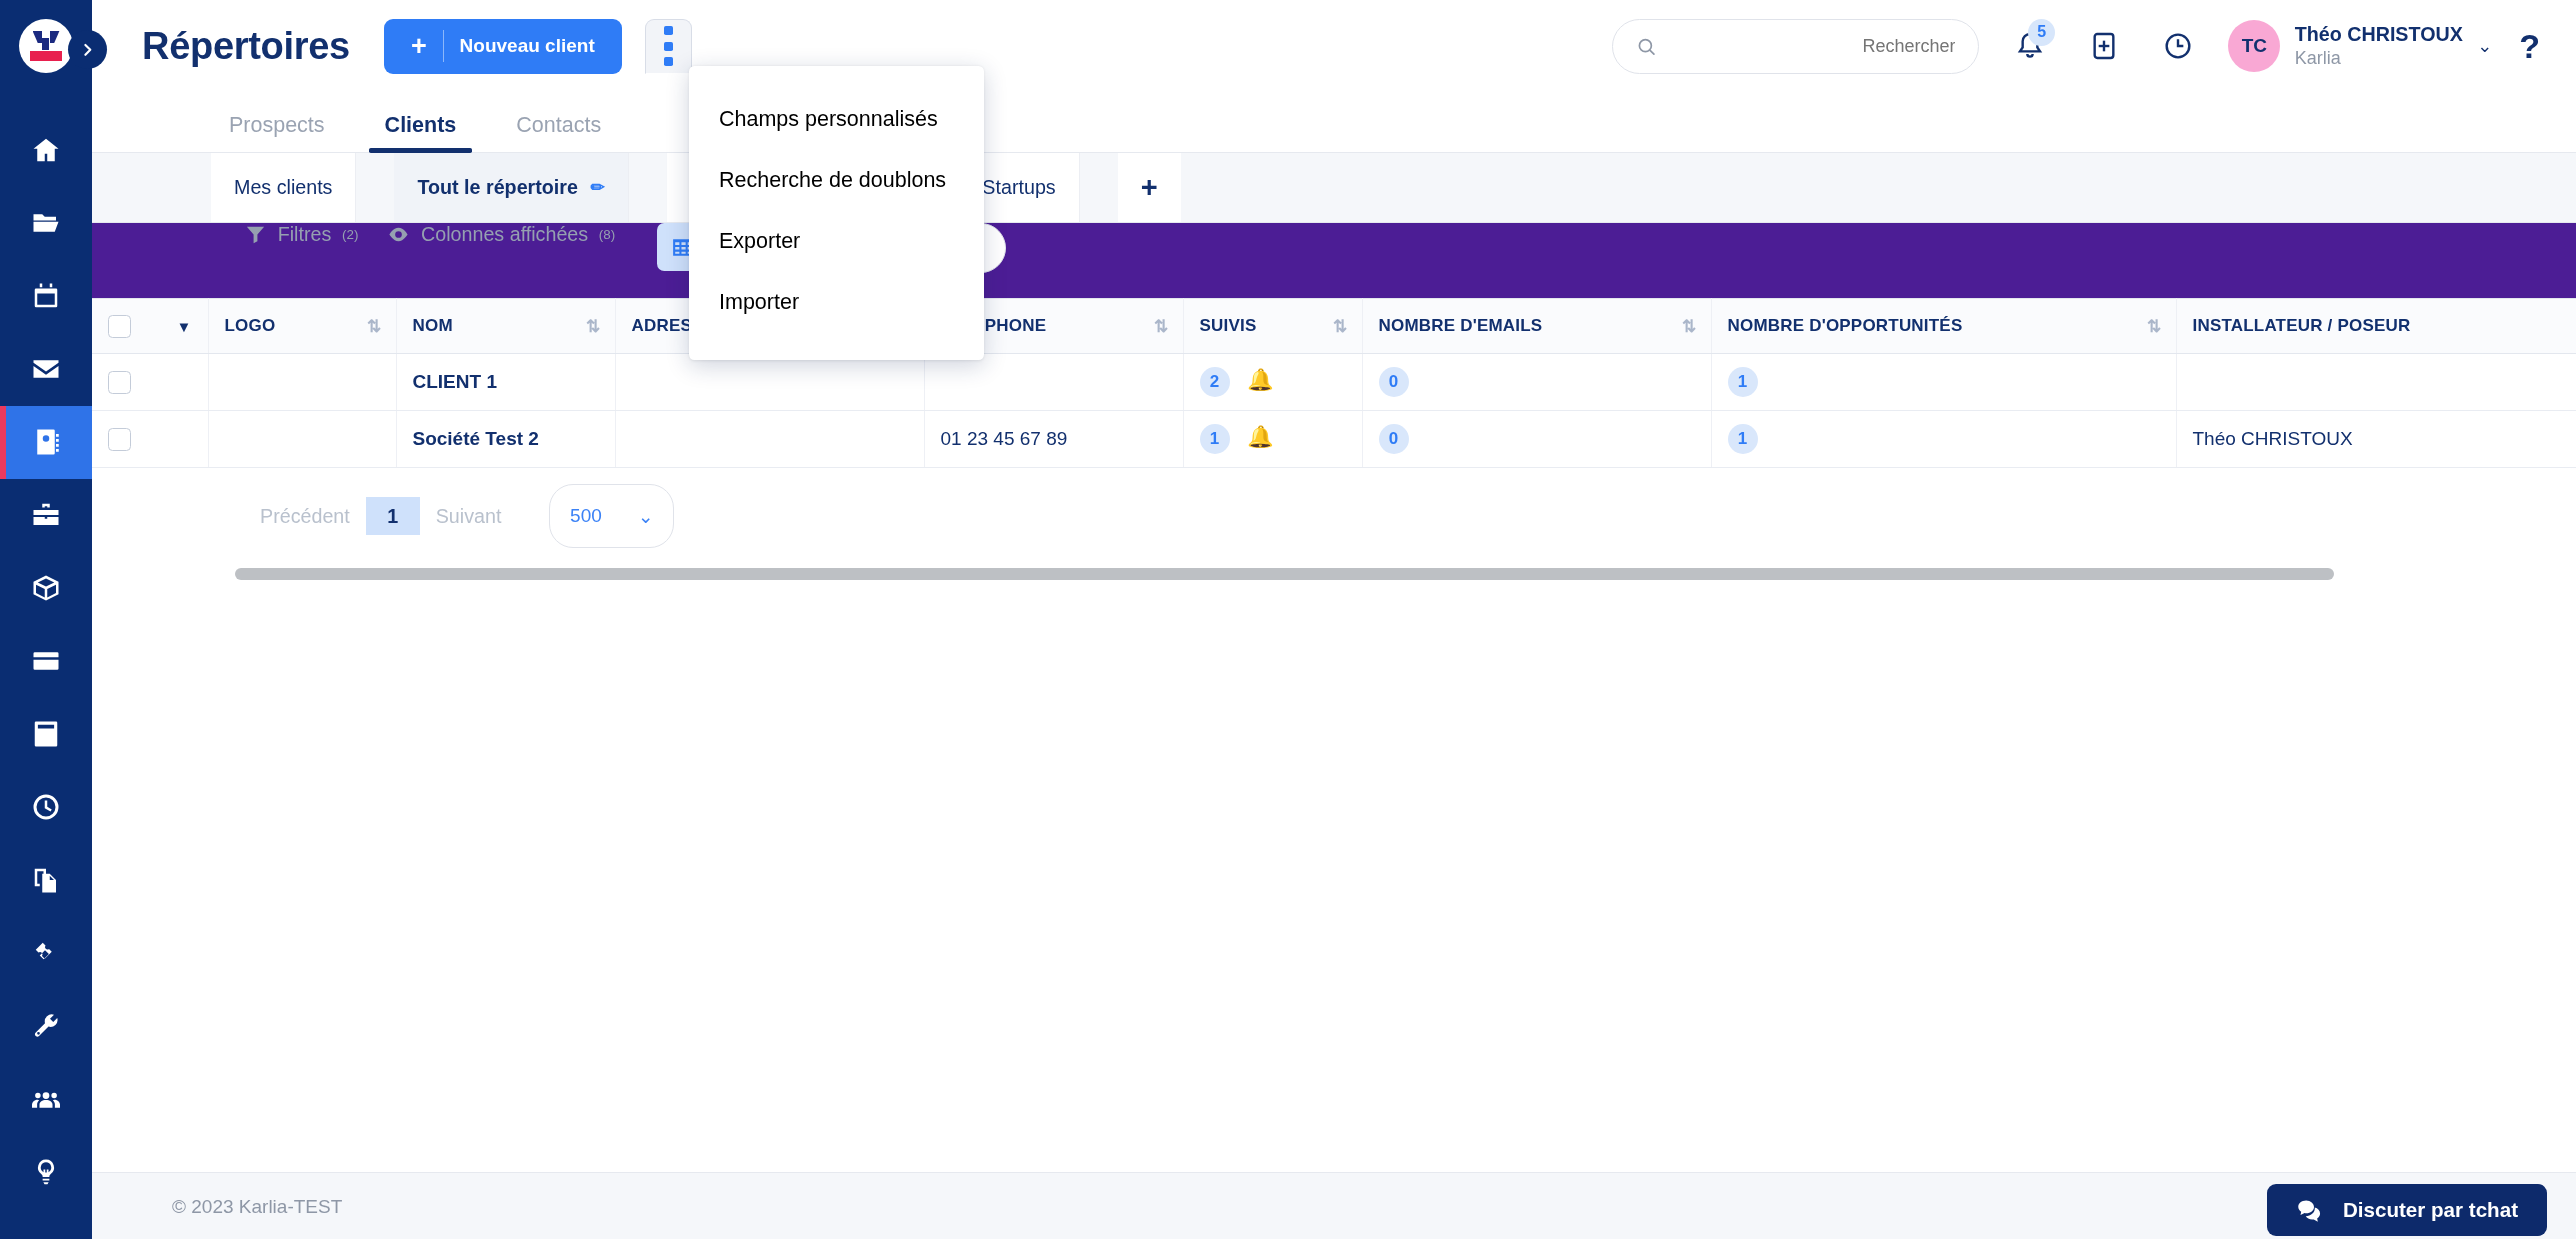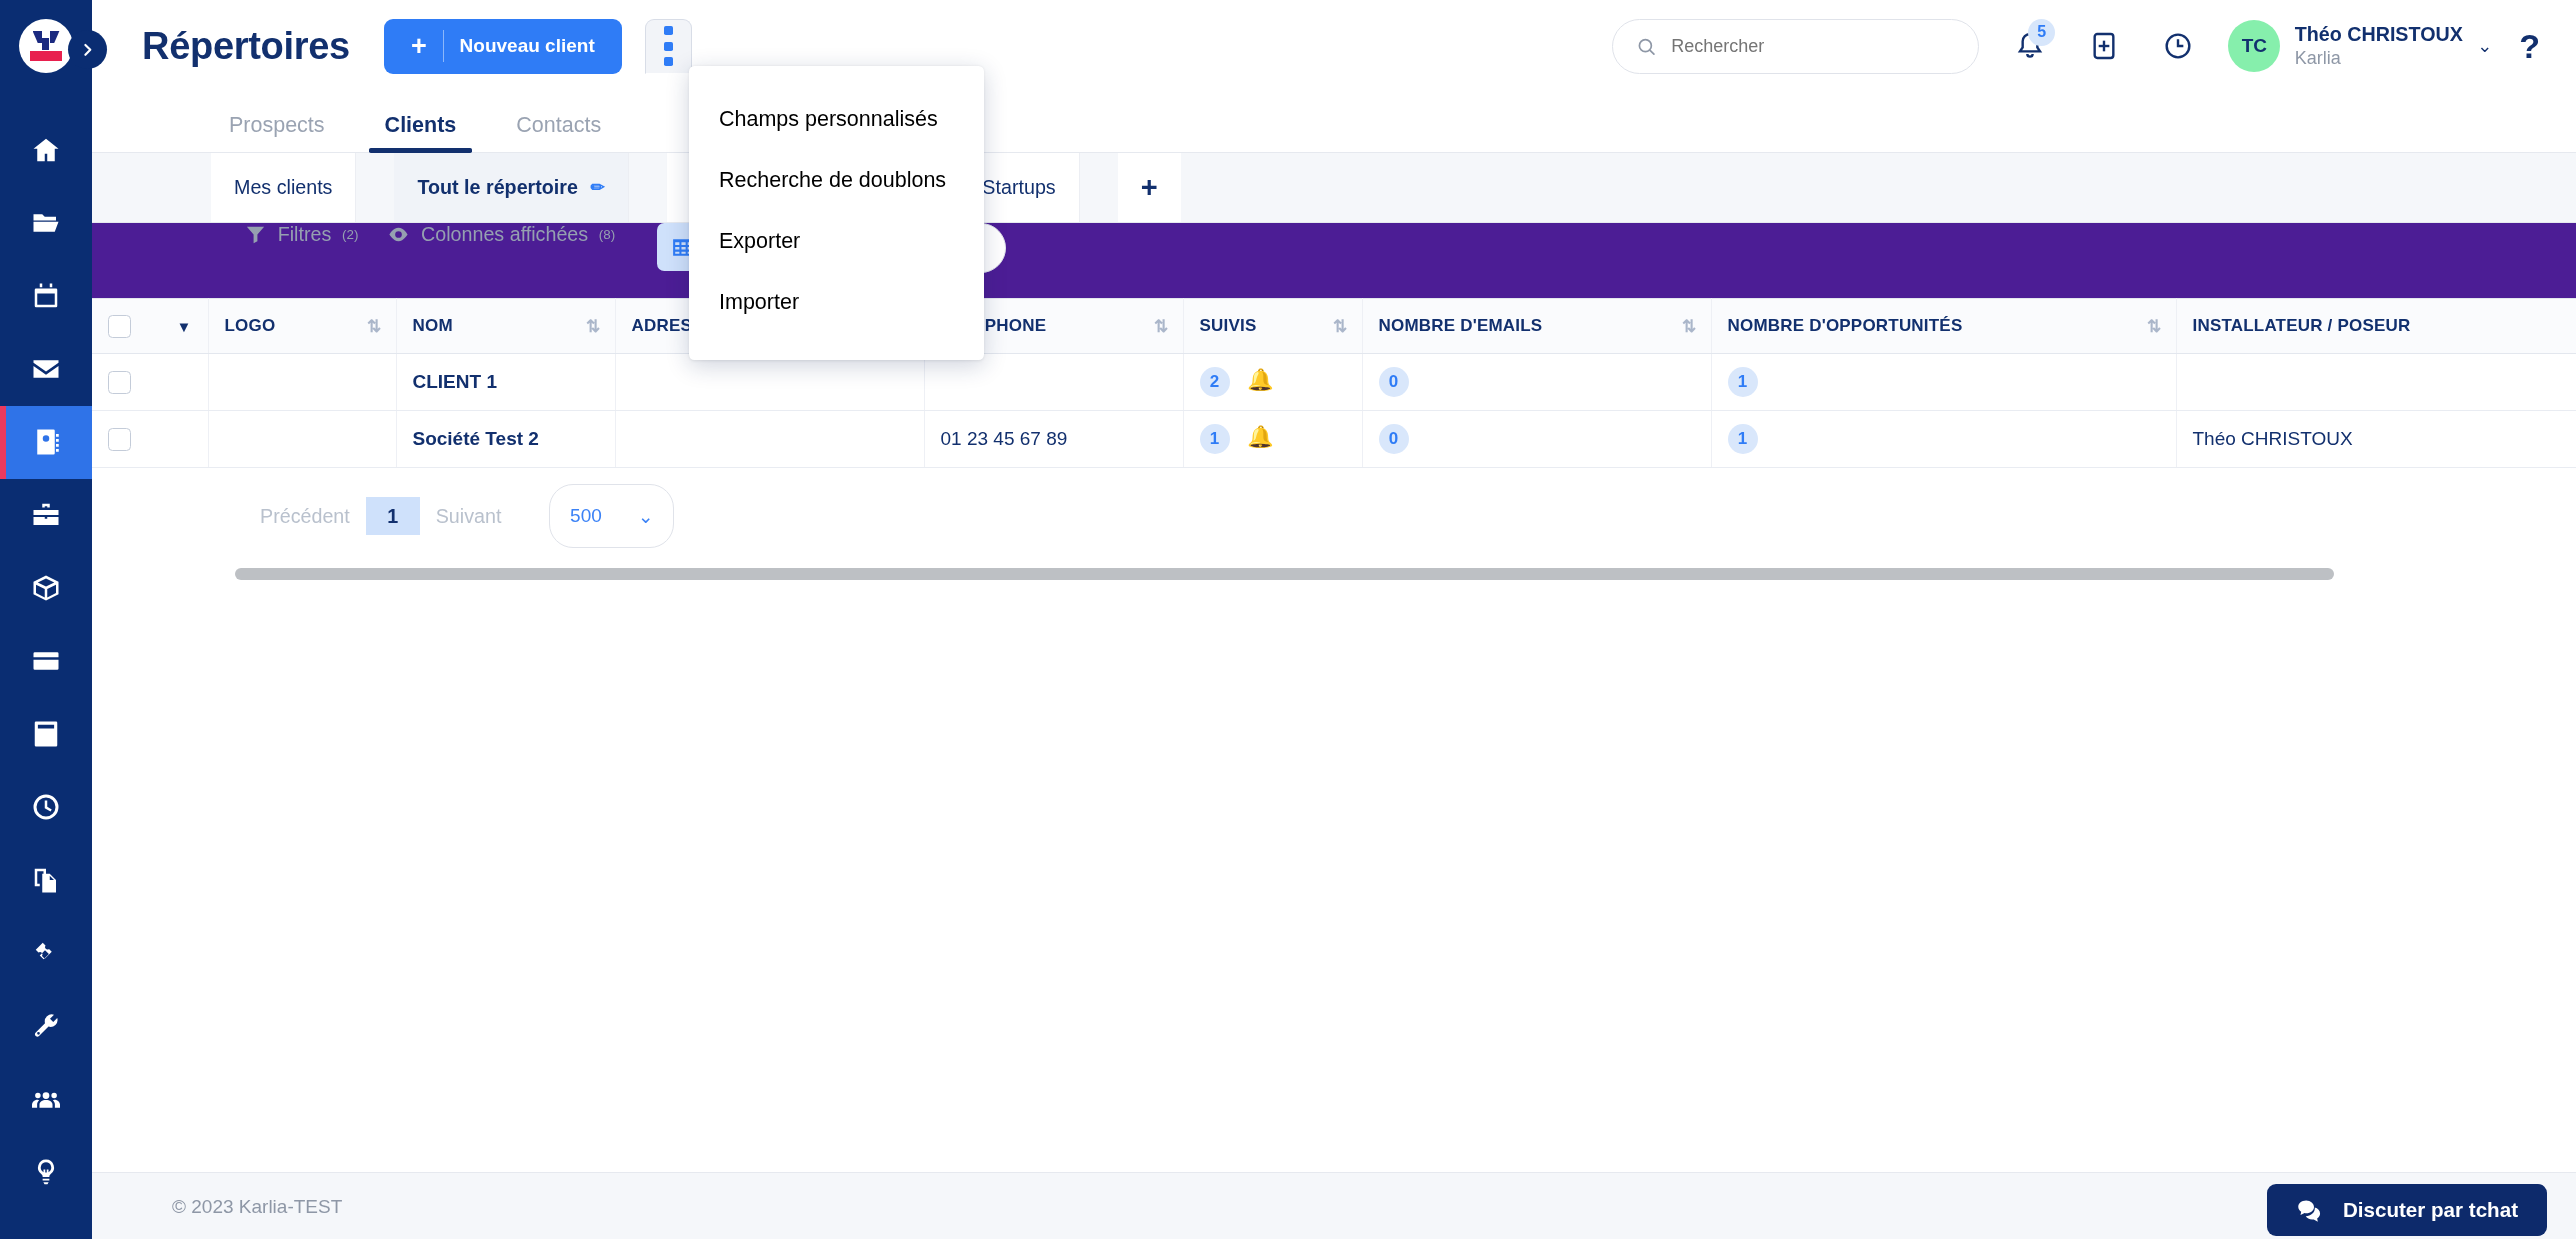--- a/index.html
+++ b/index.html
@@ -103,35 +103,35 @@
   .topbar-right { margin-left: auto; display: flex; align-items: center; gap: 27px; }
   .search-box {
     width: 367px; height: 55px;
     border: 0.9px solid #e0e3ea; border-radius: 28px;
     display: flex; align-items: center; gap: 14.3px;
     padding: 0 23px;
     background: #fff;
   }
   .search-box input {
     border: none; outline: none; background: transparent;
-    font-size: 18px; color: #a16207; font-family: inherit; width: 100%;
+    font-size: 18px; color: #a16207; font-family: inherit; width: 100%; text-align: right;
   }
   .icon-btn { position: relative; cursor: pointer; display: flex; align-items: center; justify-content: center; width: 47px; height: 47px; }
   .icon-btn svg { width: 32px; height: 32px; stroke: #12306e; fill: none; stroke-width: 1.8; }
   .badge-count {
     position: absolute; top: -3.6px; right: -1.8px;
     min-width: 27px; height: 27px; border-radius: 13.4px;
     background: #d7e6fb; color: #2f7cf6;
     font-size: 16px; font-weight: 700;
     display: flex; align-items: center; justify-content: center;
     padding: 0 5.4px;
   }
   .avatar {
     width: 52px; height: 52px; border-radius: 50%;
-    background: #86efac; color: #12306e;
+    background: #f9a8d4; color: #12306e;
     font-size: 19px; font-weight: 700;
     display: flex; align-items: center; justify-content: center;
   }
   .user-block { display: flex; align-items: center; gap: 14.3px; cursor: pointer; }
   .user-names { line-height: 1.25; }
   .user-name { font-size: 19.7px; color: #12306e; font-weight: 600; white-space: nowrap; }
   .user-org { font-size: 18px; color: #8e97a6; }
   .chev { font-size: 18px; color: #12306e; }
   .help-icon { font-size: 34px; color: #12306e; font-weight: 700; cursor: pointer; }
 

